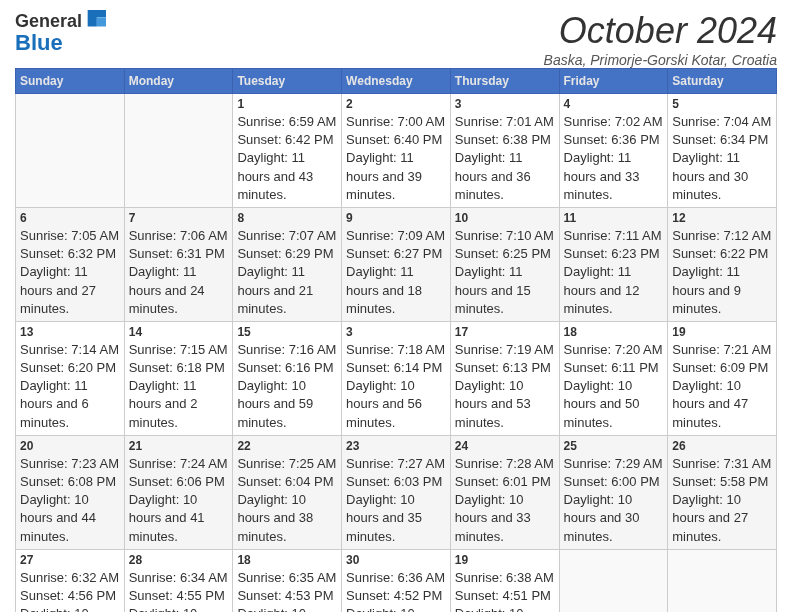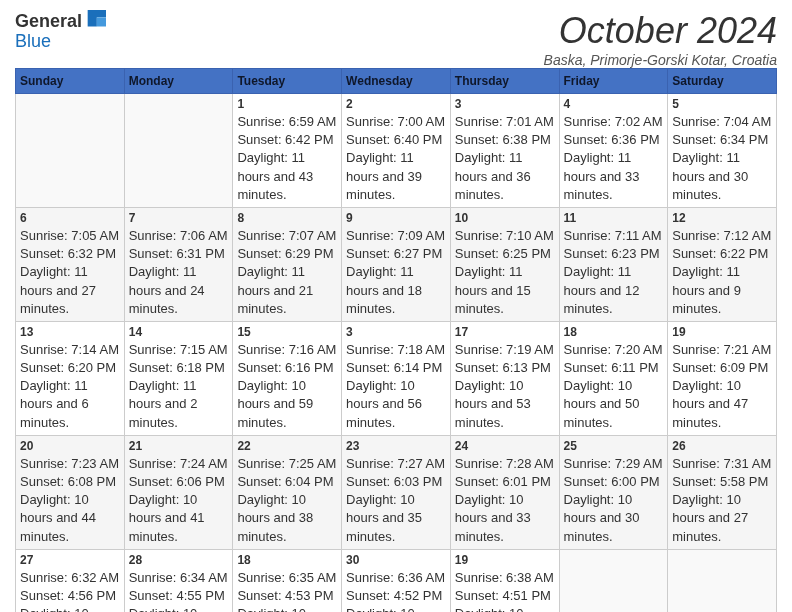--- a/index.html
+++ b/index.html
@@ -21,22 +21,22 @@
       align-items: center;
       gap: 2px;
     }
     .logo-text-general {
       font-size: 18px;
       font-weight: bold;
       color: #333;
       line-height: 1;
     }
     .logo-text-blue {
-      font-size: 18px;
-      font-weight: normal;
+      font-size: 22px;
+      font-weight: bold;
       color: #1a6fbb;
       line-height: 1;
     }
     .logo-icon {
       width: 22px;
       height: 22px;
       margin-left: 2px;
     }
     .title-area {
       text-align: right;
@@ -51,21 +51,21 @@
       font-size: 14px;
       color: #555;
     }
     table {
       width: 100%;
       border-collapse: collapse;
       table-layout: fixed;
     }
     thead tr th {
       background-color: #4472c4;
-      color: #0f172a;
+      color: #e5e5e5;
       font-size: 12px;
       font-weight: bold;
       padding: 5px 4px;
       text-align: left;
       border: 1px solid #3a62b0;
     }
     tbody tr td {
       border: 1px solid #ccc;
       vertical-align: top;
       padding: 3px 4px;

